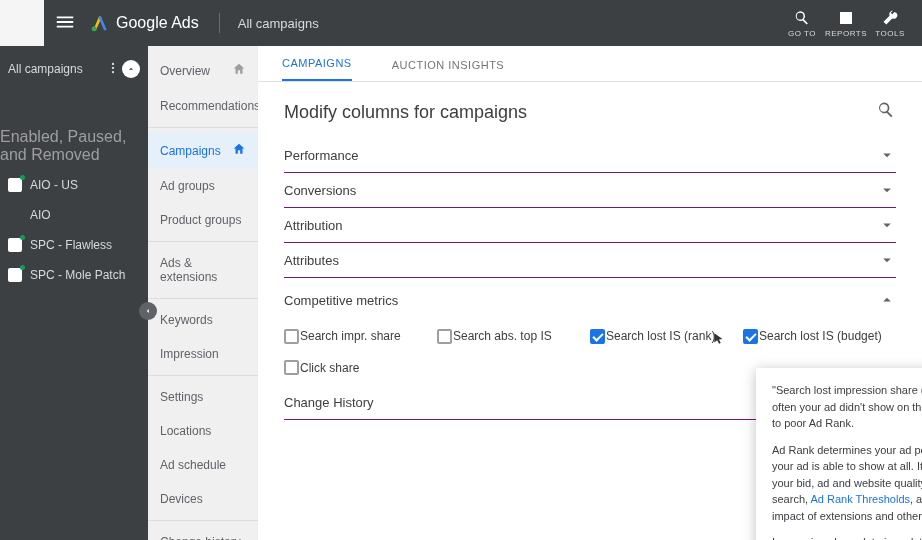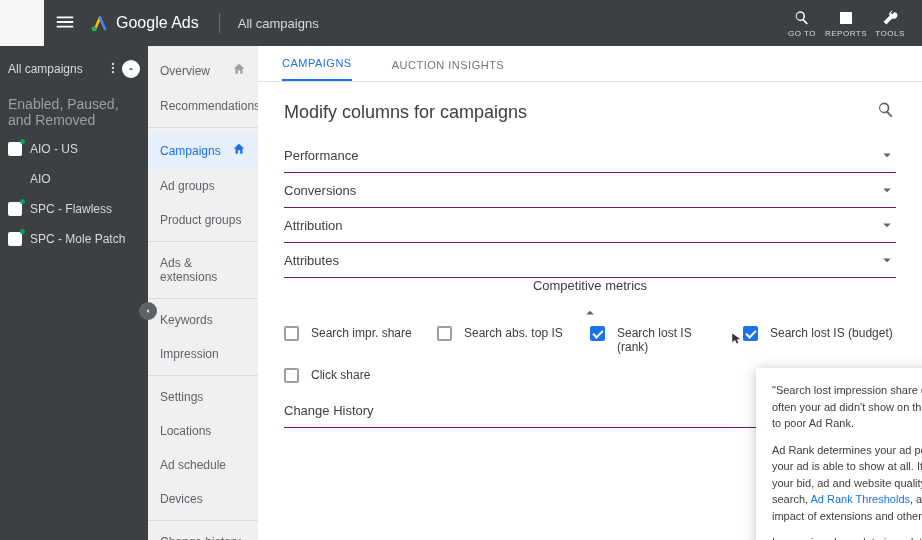--- a/index.html
+++ b/index.html
@@ -19,21 +19,21 @@
 
   
   .main { display: flex; height: calc(540px - 46px); }
 
   .col-scope { width: 148px; background: #3c4043; color: #d9d9d9; font-size: 12px; padding-top: 10px; }
   .scope-head { display: flex; align-items: center; padding: 4px 8px 12px; }
   .scope-head span { flex: 1; }
   .scope-dots { width: 18px; text-align: center; }
   .scope-circle { width: 18px; height: 18px; border-radius: 50%; background: #fff; display: flex; align-items: center; justify-content: center; }
   .scope-circle svg { fill: #3c4043; }
-  .scope-sub { font-size: 14px; color: #9e9e9e; padding: 6px 8px; }
+  .scope-sub { font-size: 16px; color: #9e9e9e; padding: 6px 0; margin-top: 32px; }
   .acct-row { display: flex; align-items: center; padding: 8px 8px; gap: 8px; }
   .acct-row.indent { padding-left: 30px; }
   .acct-ic { width: 14px; height: 14px; background: #fff; border-radius: 2px; position: relative; flex-shrink: 0; }
   .acct-ic::after { content: ""; position: absolute; top: -3px; right: -3px; width: 5px; height: 5px; background: #0f9d58; border-radius: 50%; }
 
   .col-nav { width: 110px; background: #f0f0f0; padding-top: 6px; font-size: 12px; color: #5f6368; position: relative; }
   .nav-item { padding: 10px 12px; display: flex; align-items: center; justify-content: space-between; cursor: pointer; }
   .nav-item.active { background: #e6f0fb; color: #1a73e8; }
   .nav-sep { height: 1px; background: #dcdcdc; margin: 4px 0; }
   .nav-home svg { fill: #9e9e9e; }
@@ -52,21 +52,21 @@
   .panel-search svg { fill: #5f6368; }
 
   .section { border-bottom: 1px solid #701a75; }
   .section-head { display: flex; align-items: center; height: 34px; font-size: 13px; color: #3c4043; cursor: pointer; }
   .section-head span { flex: 1; }
   .section-head svg { fill: #5f6368; }
   .section.first { margin-top: 14px; }
 
   .metrics-body { padding: 4px 0 10px; }
   .check-row { display: flex; flex-wrap: wrap; gap: 14px 0; }
-  .check-item { display: flex; align-items: flex-start; gap: 12px; font-size: 12px; color: #3c4043; width: 25%; }
+  .check-item { display: flex; align-items: center; gap: 1px; font-size: 12px; color: #3c4043; width: 25%; }
   .chk { width: 15px; height: 15px; border: 2px solid #9e9e9e; border-radius: 2px; flex-shrink: 0; position: relative; }
   .chk.on { border-color: #1a73e8; background: #1a73e8; }
   .chk.on::after { content: ""; position: absolute; left: 3px; top: 0px; width: 4px; height: 8px; border: solid #fff; border-width: 0 2px 2px 0; transform: rotate(45deg); }
   .cursor-ic { width: 14px; height: 14px; margin-left: -4px; margin-top: 6px; }
 
   .tooltip { position: absolute; left: 498px; top: 286px; width: 292px; background: #fff; box-shadow: 0 2px 12px rgba(0,0,0,.25); padding: 14px 16px; font-size: 11px; color: #3c4043; line-height: 1.5; z-index: 5; }
   .tooltip p { margin-bottom: 10px; }
   .tooltip a { color: #1a73e8; text-decoration: none; }
 
   .watermark { position: absolute; right: 18px; bottom: 30px; display: flex; align-items: center; gap: 6px; color: #909090; font-size: 12px; opacity: .85; }
@@ -247,21 +247,21 @@
       <div class="section">
           <div class="section-head">
             <span>Attributes</span>
             <svg width="18" height="18" viewBox="0 0 24 24">
               <path d="M7 10l5 5 5-5z"></path>
             </svg>
           </div>
         </div>
 
       <div class="section" style="border-bottom:none;">
-        <div class="section-head" style="height:44px;flex-direction:column;">
+        <div class="section-head" style="height:44px;">
           <span>Competitive metrics</span>
           <svg width="18" height="18" viewBox="0 0 24 24">
               <path d="M7 14l5-5 5 5z"></path>
             </svg>
         </div>
         <div class="metrics-body">
           <div class="check-row">
             <div class="check-item">
                 <div class="chk"></div>
                 <span>Search impr. share</span>

